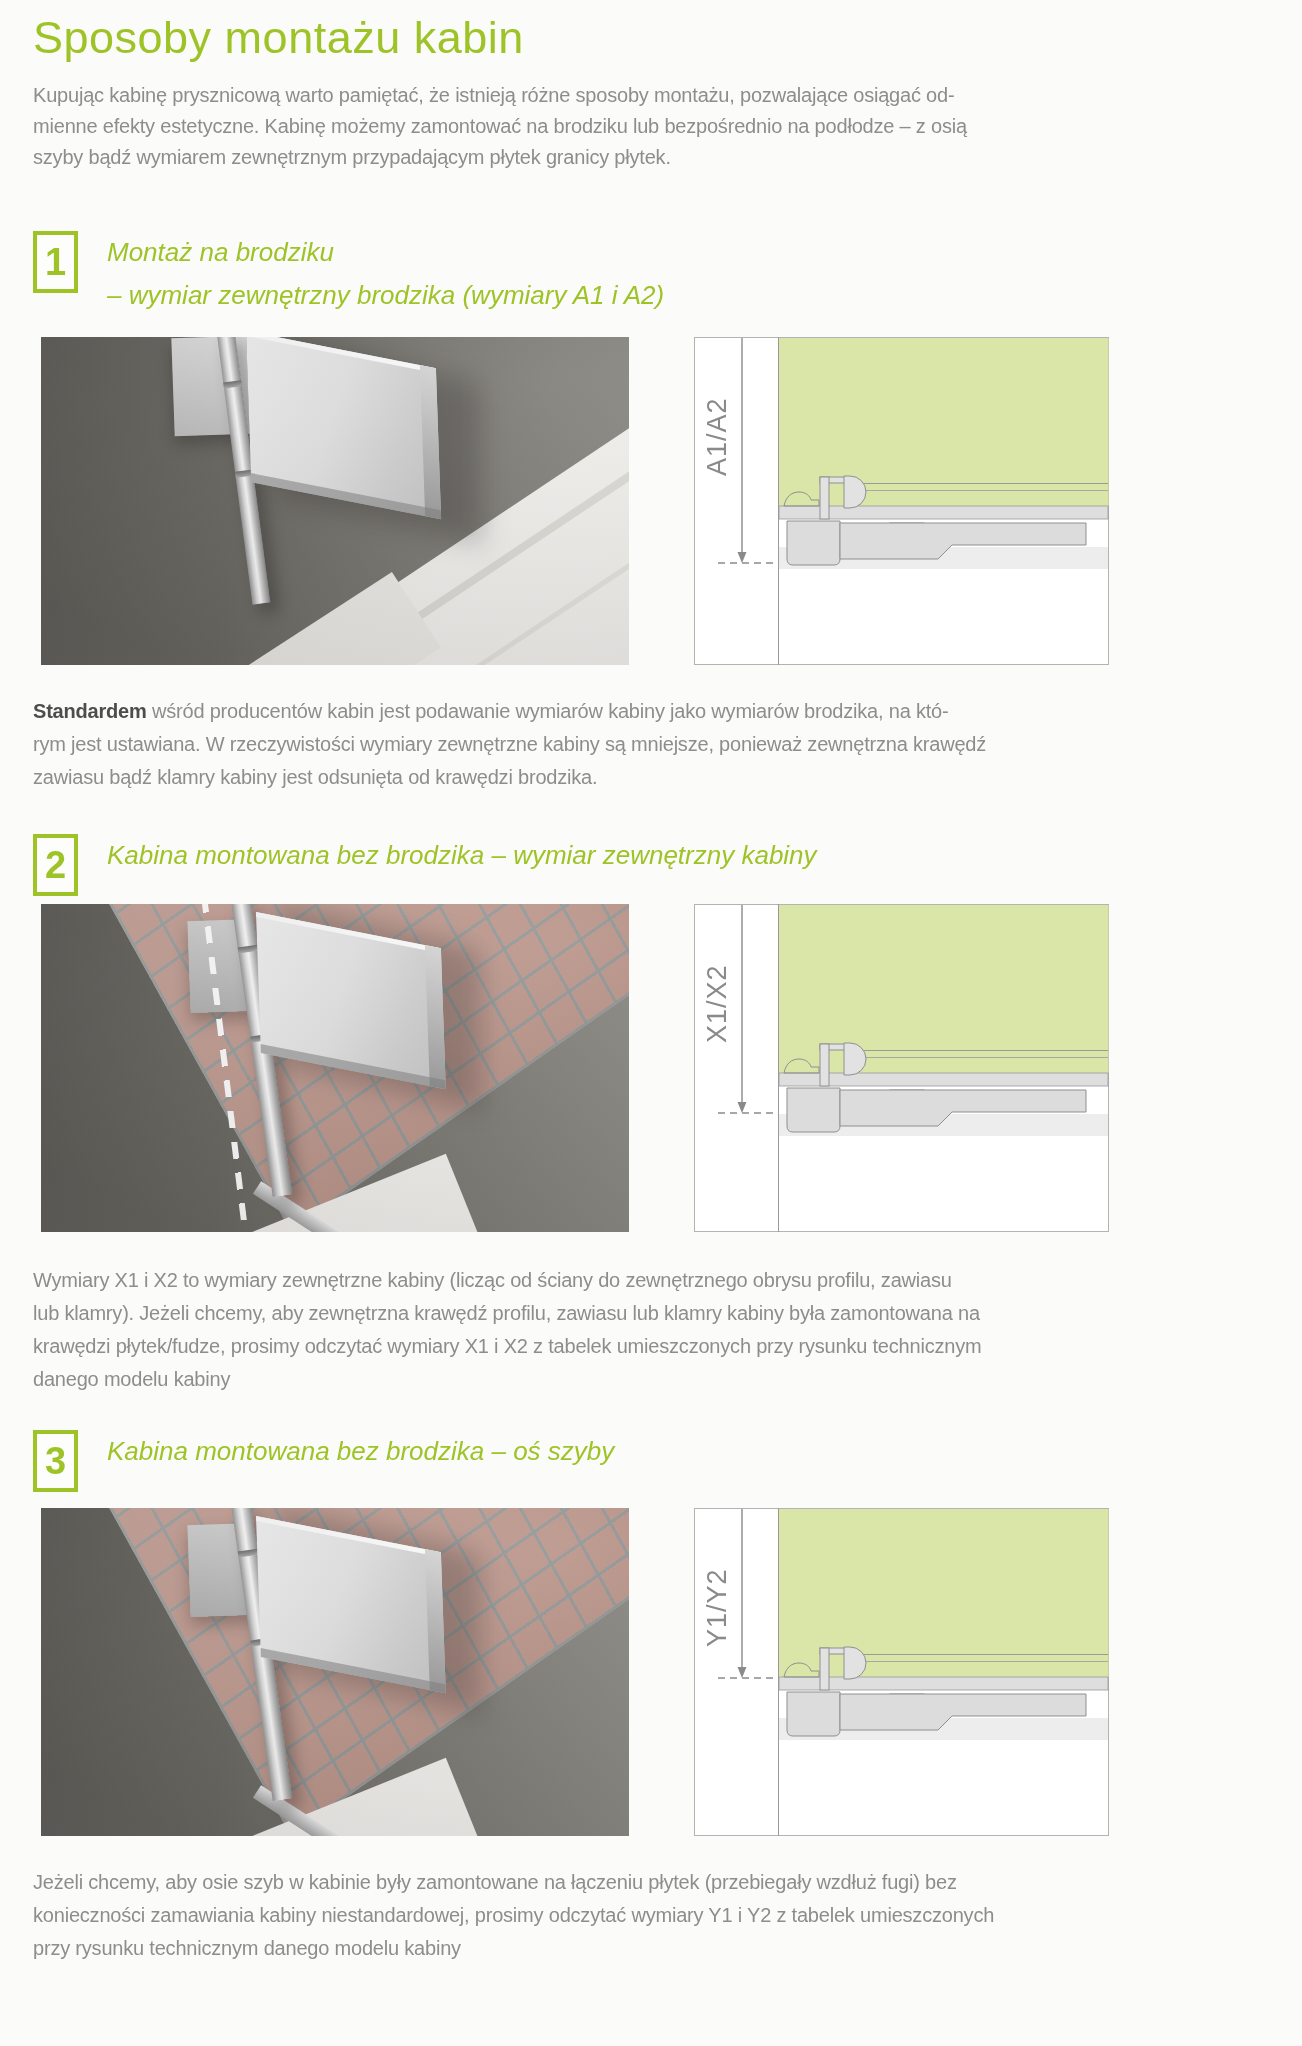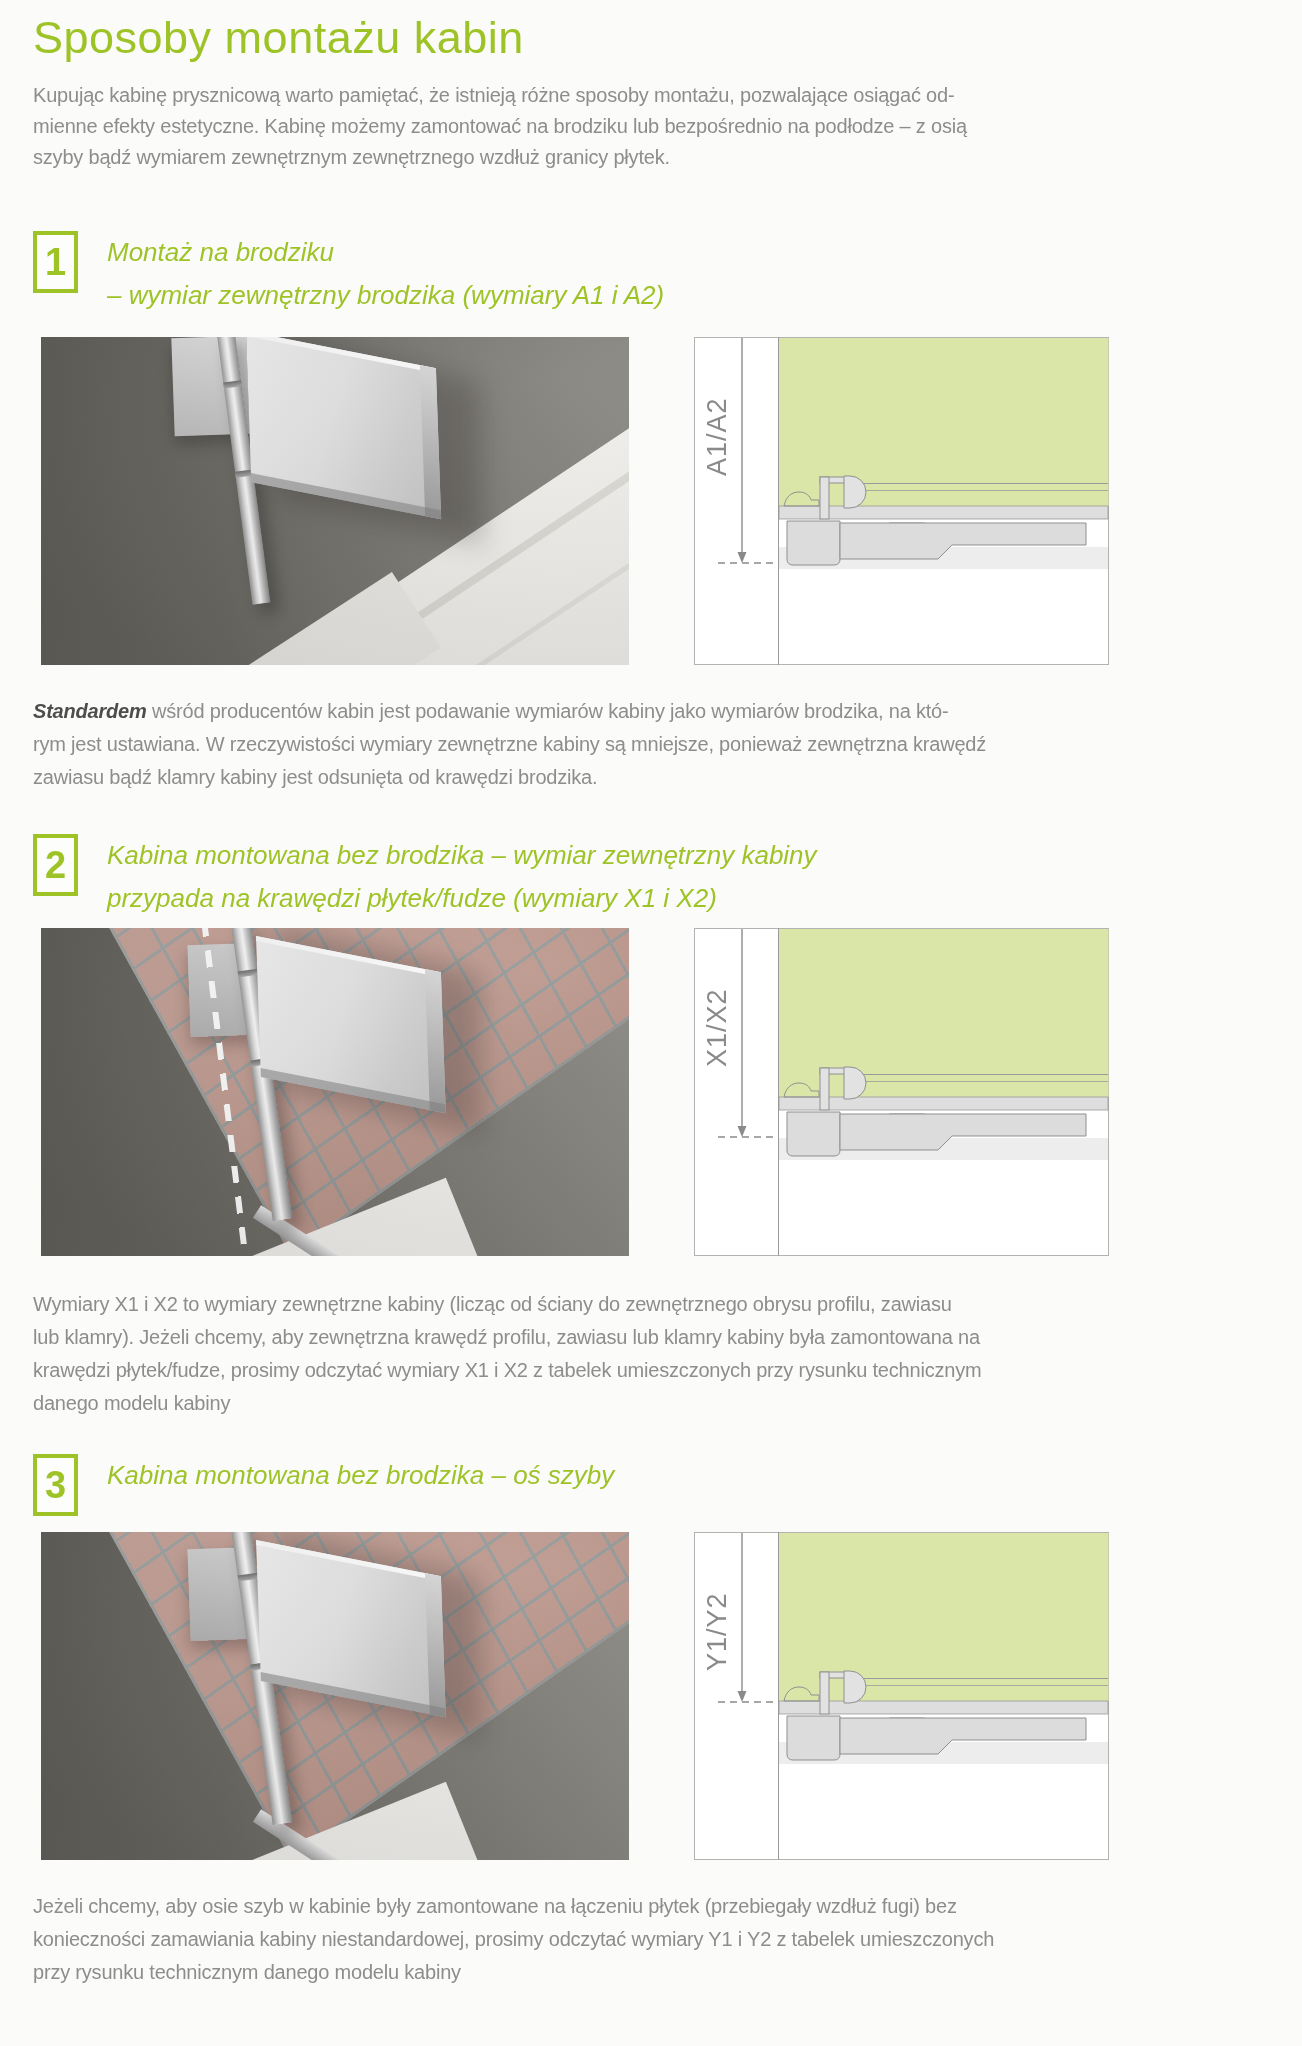--- a/index.html
+++ b/index.html
@@ -9,21 +9,21 @@
     background:#fbfbf9; overflow:hidden;
     font-family:"Liberation Sans", sans-serif;
   }
   .content { padding:12px 33px 0 33px; }
 
   .title { font-size:45px; line-height:52px; font-weight:400; color:#9ec327; letter-spacing:0.5px; margin-bottom:16px; }
 
   .para { font-size:20px; line-height:31px; color:#8d8d8d; letter-spacing:-0.2px; }
   .para .line { white-space:nowrap; }
   .note { line-height:33px; }
-  .bold-lead { font-weight:bold; color:#4d4d4d;font-style:italic; }
+  .bold-lead { font-weight:bold; color:#4d4d4d; }
 
   .section-head { display:flex; align-items:flex-start; }
   .mt-s1 { margin-top:58px; }
   .mt-s2 { margin-top:40px; }
   .mt-s3 { margin-top:34px; }
   .num-badge {
     width:45px; height:62px; border:4px solid #9ec327; background:#fdfdfb;
     color:#9ec327; font-size:38px; font-weight:bold;
     display:flex; align-items:center; justify-content:center; flex:0 0 auto;
     margin-right:29px;
@@ -110,21 +110,21 @@
 <body>
 
 <div class="page">
   <div class="content">
 
     <div class="title">Sposoby montażu kabin</div>
 
     <div class="para">
       <div class="line">Kupując kabinę prysznicową warto pamiętać, że istnieją różne sposoby montażu, pozwalające osiągać od-</div>
       <div class="line">mienne efekty estetyczne. Kabinę możemy zamontować na brodziku lub bezpośrednio na podłodze – z osią</div>
-      <div class="line">szyby bądź wymiarem zewnętrznym zewnętrznego wzdłuż granicy płytek.</div>
+      <div class="line">szyby bądź wymiarem zewnętrznym przypadającym płytek granicy płytek.</div>
     </div>
 
     <div class="section-head mt-s1">
       <div class="num-badge">1</div>
       <div class="heading">
         <div class="hline">Montaż na brodziku</div>
         <div class="hline">– wymiar zewnętrzny brodzika (wymiary A1 i A2)</div>
       </div>
     </div>
 
@@ -175,21 +175,20 @@
     <div class="para note" style="margin-top:30px;">
       <div class="line"><span class="bold-lead">Standardem</span><span> wśród producentów kabin jest podawanie wymiarów kabiny jako wymiarów brodzika, na któ-</span></div>
       <div class="line">rym jest ustawiana. W rzeczywistości wymiary zewnętrzne kabiny są mniejsze, ponieważ zewnętrzna krawędź</div>
       <div class="line">zawiasu bądź klamry kabiny jest odsunięta od krawędzi brodzika.</div>
     </div>
 
     <div class="section-head mt-s2">
       <div class="num-badge">2</div>
       <div class="heading">
         <div class="hline">Kabina montowana bez brodzika – wymiar zewnętrzny kabiny</div>
-        <div class="hline">przypada na krawędzi płytek/fudze (wymiary X1 i X2)</div>
       </div>
     </div>
 
     <div class="figure-row tight">
       <div class="photo tiles-photo">
         <div class="tiles"></div>
         <div class="floor-white"></div>
         <div class="sill"></div>
         <div class="bracket-shadow"></div>
         <div class="wall-plate"></div>

